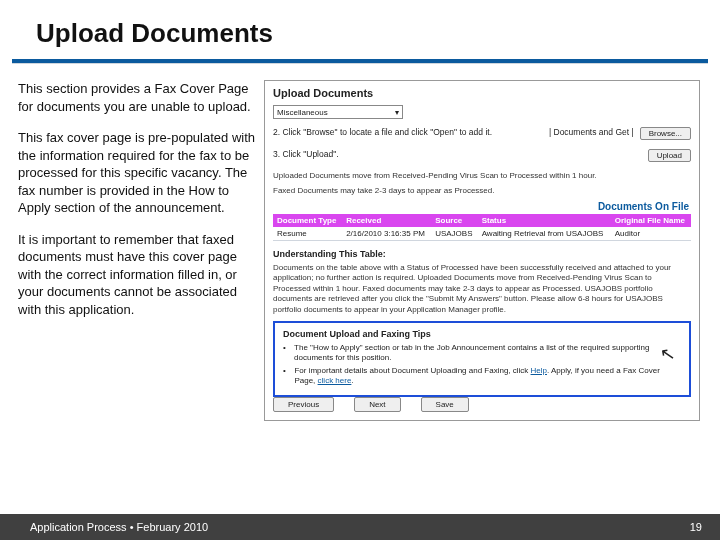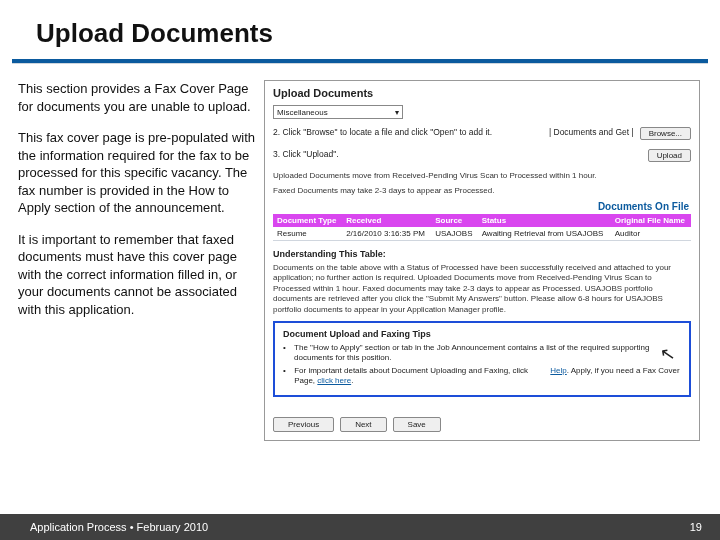--- a/index.html
+++ b/index.html
@@ -21,21 +21,21 @@
   .note { font-size: 8px; color: #333; margin: 4px 0 6px 0; }
   .docs-head { color: #0b5a9e; font-weight: bold; font-size: 10px; margin: 6px 0 2px 0; text-align: right; padding-right: 2px;}
   table.docs { width: 100%; border-collapse: collapse; font-size: 8px; }
   table.docs th { background: #d946ef; color: #fff; text-align: left; padding: 2px 4px; font-weight: bold; }
   table.docs td { border-bottom: 1px solid #d0d6de; padding: 2px 4px; color: #222; }
   .subhead { font-weight: bold; font-size: 9px; margin: 8px 0 3px 0; }
   .tips-box { border: 2px solid #1d4ed8; padding: 6px 8px; margin-top: 6px; position: relative; }
   .tips-title { font-weight: bold; font-size: 9px; margin-bottom: 4px; }
   .bullet { display: flex; gap: 6px; font-size: 8px; line-height: 1.3; margin-bottom: 2px;}
   .bullet .dot { width:6px; }
-  .nav-row { display: flex; gap: 6px; margin-top: 20px; }
+  .nav-row { display: flex; gap: 20px; margin-top: 0; }
   .nav-row .mini-btn { padding: 2px 14px; }
   .cursor { position: absolute; right: 14px; bottom: 30px; font-size: 18px; transform: rotate(-10deg); }
   .footer { position: absolute; left: 0; right: 0; bottom: 0; height: 26px; background: #404040; color: #fff; font-size: 11px; display: flex; align-items: center; justify-content: space-between; padding: 0 18px 0 30px; }
 </style>
 </head>
 <body>
 
 <div class="title-wrap">
   <h1>Upload Documents</h1>
 </div>
@@ -102,21 +102,21 @@
 
     <div class="tips-box">
       <div class="tips-title">Document Upload and Faxing Tips</div>
       <div class="bullet">
           <div class="dot">•</div>
           <div>The "How to Apply" section or tab in the Job Announcement contains a list of the required supporting documents for this position.</div>
         </div>
       <div class="bullet">
           <div class="dot">•</div>
         <div>
-          <span>For important details about Document Uploading and Faxing, click </span><span style="color:#0b5a9e;text-decoration:underline;margin-left:20px;">Help</span><span>. Apply, if you need a Fax Cover Page, </span><span style="color:#0b5a9e;text-decoration:underline;">click here</span>.
+          <span>For important details about Document Uploading and Faxing, click </span><span style="color:#0b5a9e;text-decoration:underline;">Help</span><span>. Apply, if you need a Fax Cover Page, </span><span style="color:#0b5a9e;text-decoration:underline;">click here</span>.
         </div>
       </div>
       <div class="cursor">↖</div>
     </div>
 
     <div class="nav-row">
       <span class="mini-btn">Previous</span>
       <span class="mini-btn">Next</span>
       <span class="mini-btn">Save</span>
     </div>

